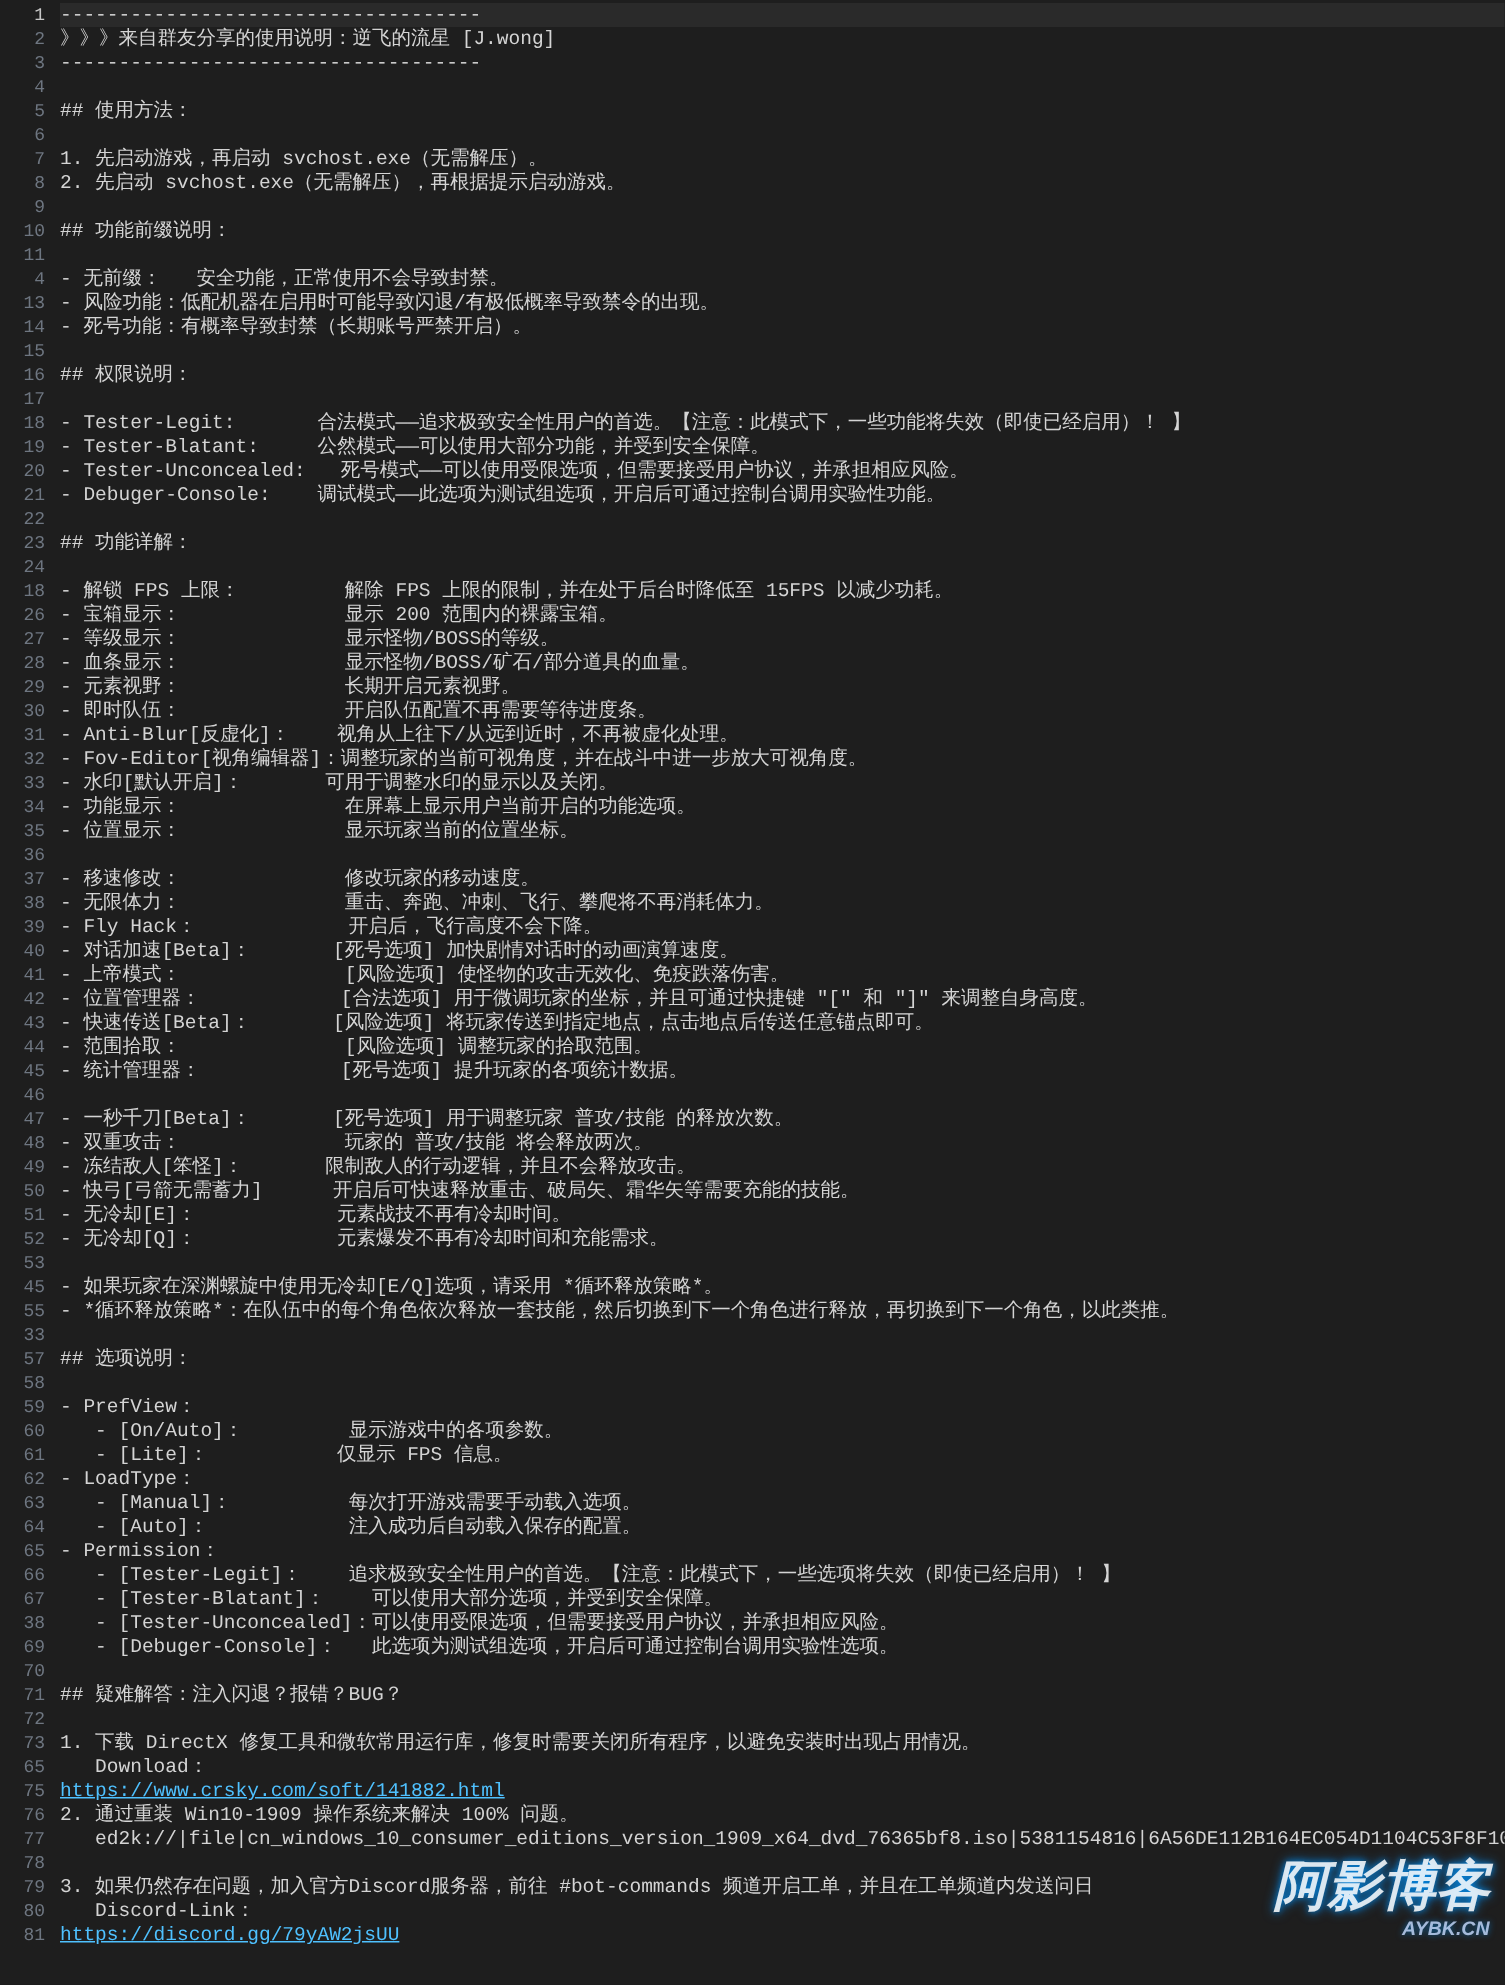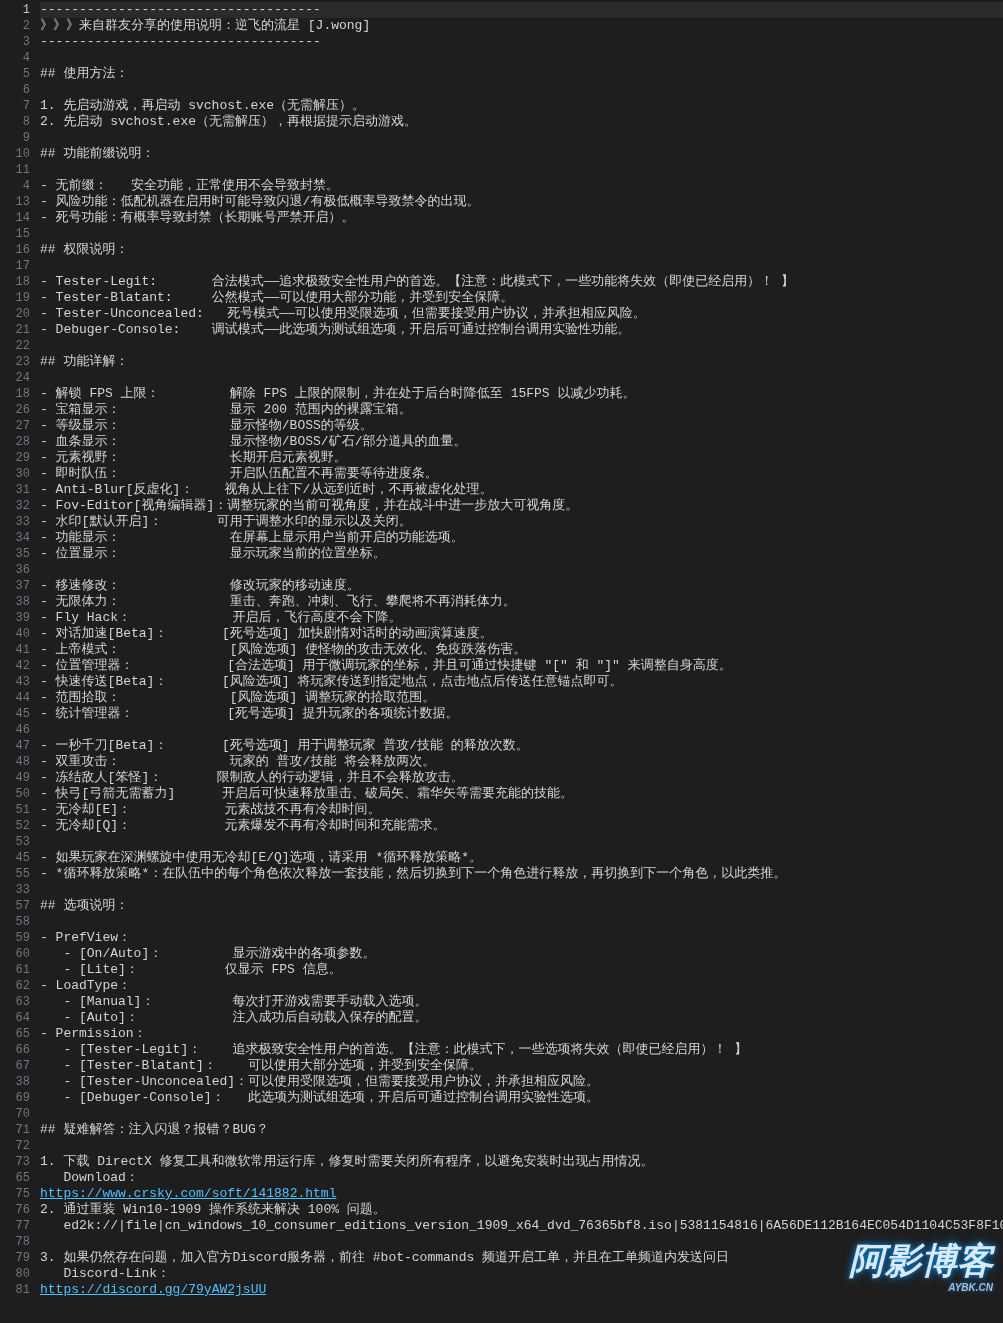--- a/index.html
+++ b/index.html
@@ -59,21 +59,21 @@
   font-family: Arial, sans-serif;
   pointer-events: none;
   user-select: none;
 }
 .watermark .wm-text {
   color: rgba(255,255,255,0.85);
   text-shadow: 0 0 8px rgba(0,150,255,0.8), 0 0 4px rgba(0,150,255,0.6);
 }
 .watermark .wm-an { font-size: 36px; }
 .watermark .wm-sub {
-  font-size: 10px;
+  font-size: 13px;
   color: rgba(200,220,255,0.8);
   display: block;
   text-align: right;
   margin-top: -4px;
   text-shadow: 0 0 4px rgba(0,150,255,0.6);
 }
 </style>
 </head>
 <body>
 

